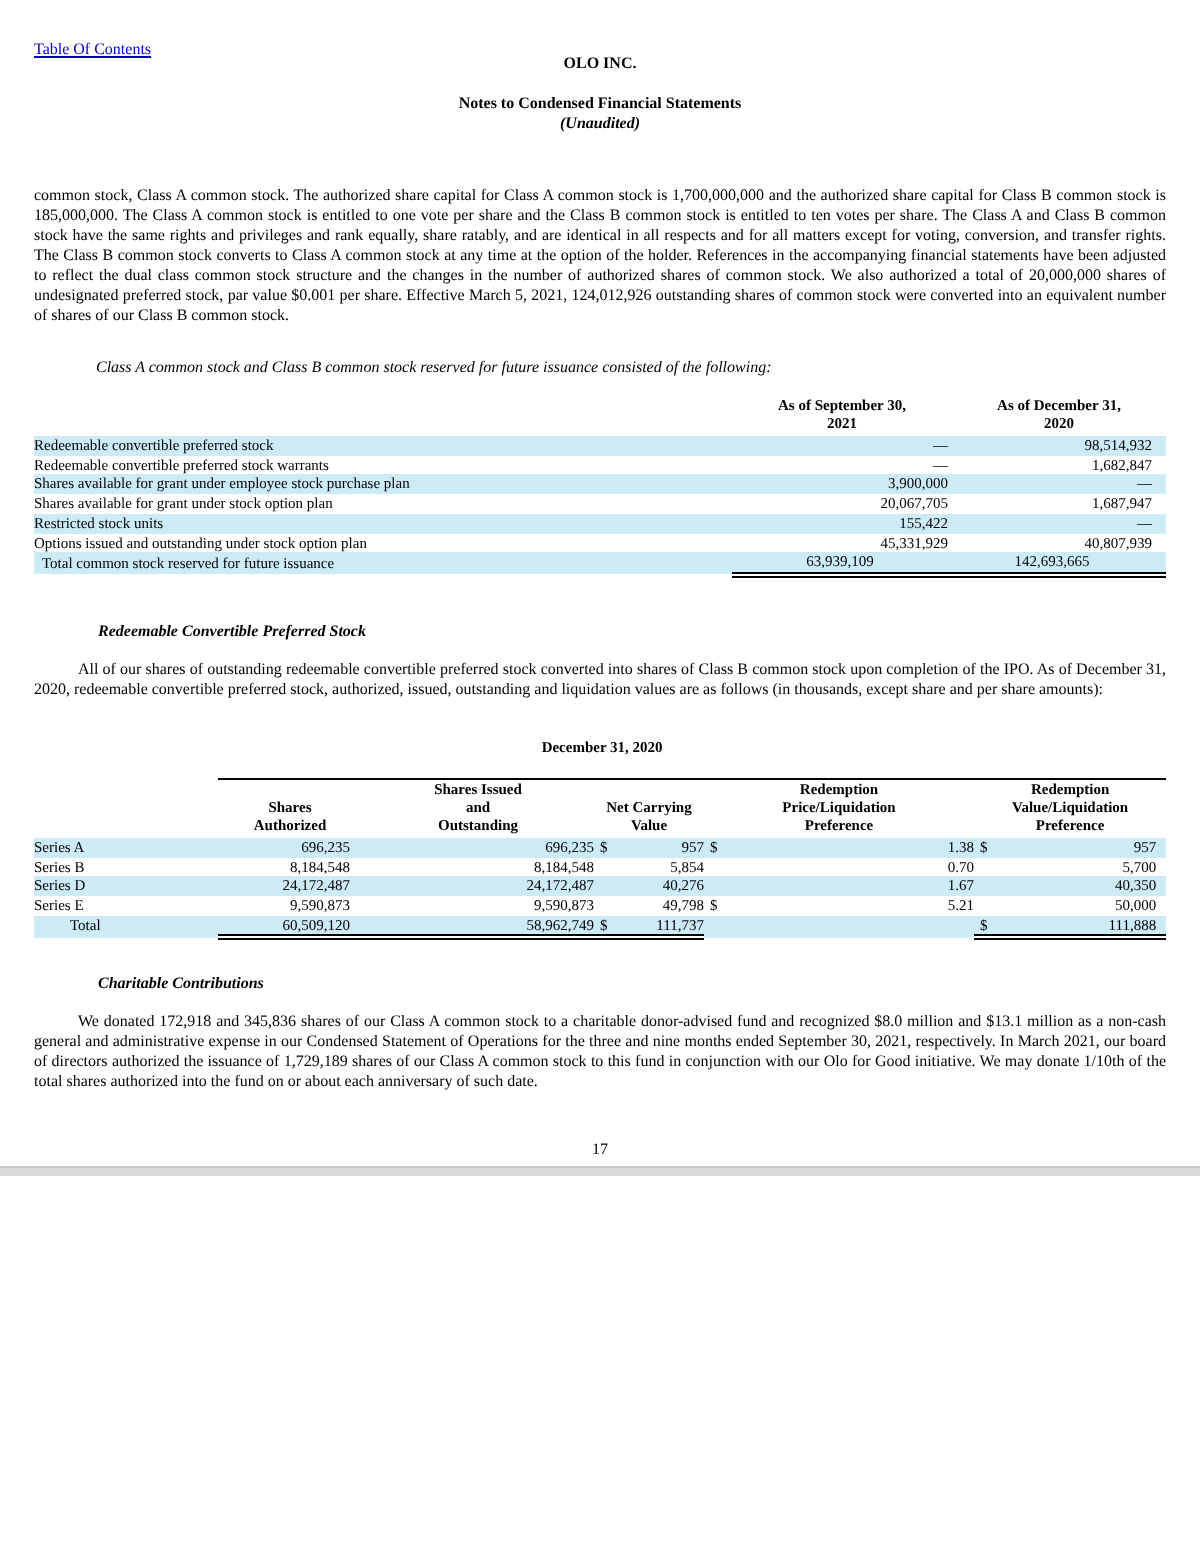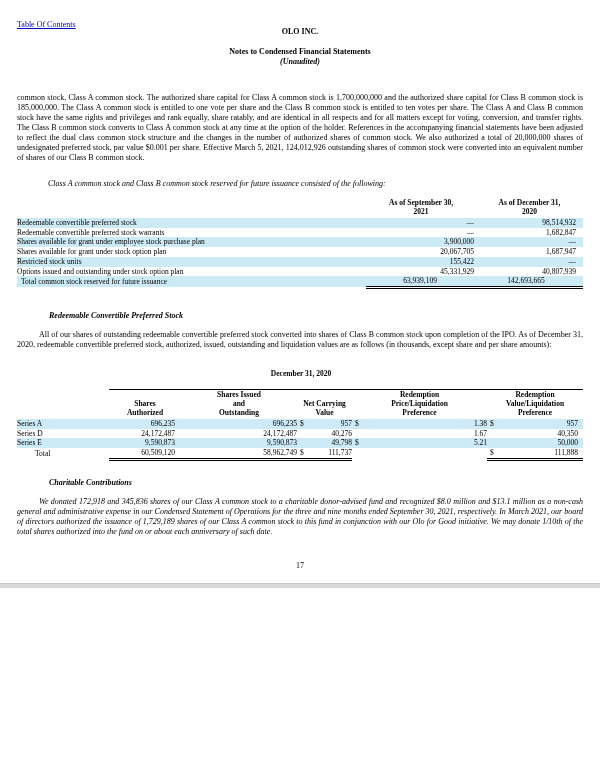--- a/index.html
+++ b/index.html
@@ -17,21 +17,21 @@
   }
   .company { text-align:center; padding-top:27px; font-weight:bold; line-height:10px; }
   .doc-title { text-align:center; font-weight:bold; margin-top:10px; line-height:10px; }
   .doc-subtitle { text-align:center; font-weight:bold; font-style:italic; line-height:10px; }
   .para { text-align:justify; line-height:10px; }
   .para.first { margin-top:26px; }
   .ind-sm { text-indent:22px; }
   .ind-lg { text-indent:31px;font-style:italic; }
   .p-reserved { margin-top:16px; }
   .p-preferred { margin-top:9px; }
-  .p-charitable { margin-top:9px;font-style:italic; }
+  .p-charitable { margin-top:9px; }
   .section-heading {
     font-weight:bold; font-style:italic; margin-left:32px; line-height:10px;
   }
   .h-preferred { margin-top:22px; }
   .h-charitable { margin-top:17px; }
 
   table { border-collapse:collapse; width:100%; table-layout:fixed; font-size:7.5px; }
   th { font-weight:bold; text-align:center; vertical-align:bottom;
        white-space:pre-line; line-height:9px; padding:0 0 2px 0; }
   td { height:9.7px; line-height:9.7px; padding:0; vertical-align:middle;
@@ -190,20 +190,31 @@
     <td class="num">696,235</td>
     <td class="dollar">$</td>
     <td class="num">957</td>
     <td class="dollar">$</td>
     <td class="num">1.38</td>
     <td class="dollar">$</td>
     <td class="num value-col">957</td>
   </tr>
 
 
+  <tr>
+    <td>Series B</td>
+    <td class="num auth-col">8,184,548</td>
+    <td class="num">8,184,548</td>
+    <td class="dollar"></td>
+    <td class="num">5,854</td>
+    <td class="dollar"></td>
+    <td class="num">0.70</td>
+    <td class="dollar"></td>
+    <td class="num value-col">5,700</td>
+  </tr>
 
 
   <tr>
     <td>Series D</td>
     <td class="num auth-col">24,172,487</td>
     <td class="num">24,172,487</td>
     <td class="dollar"></td>
     <td class="num">40,276</td>
     <td class="dollar"></td>
     <td class="num">1.67</td>

